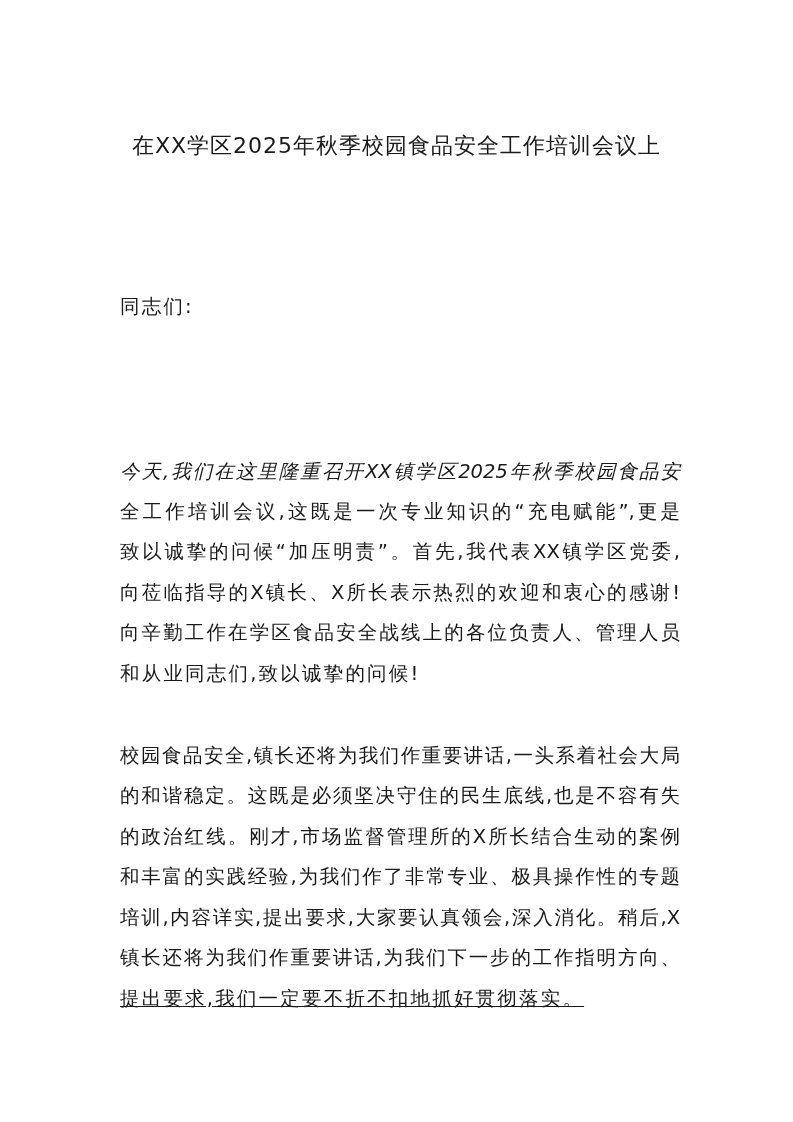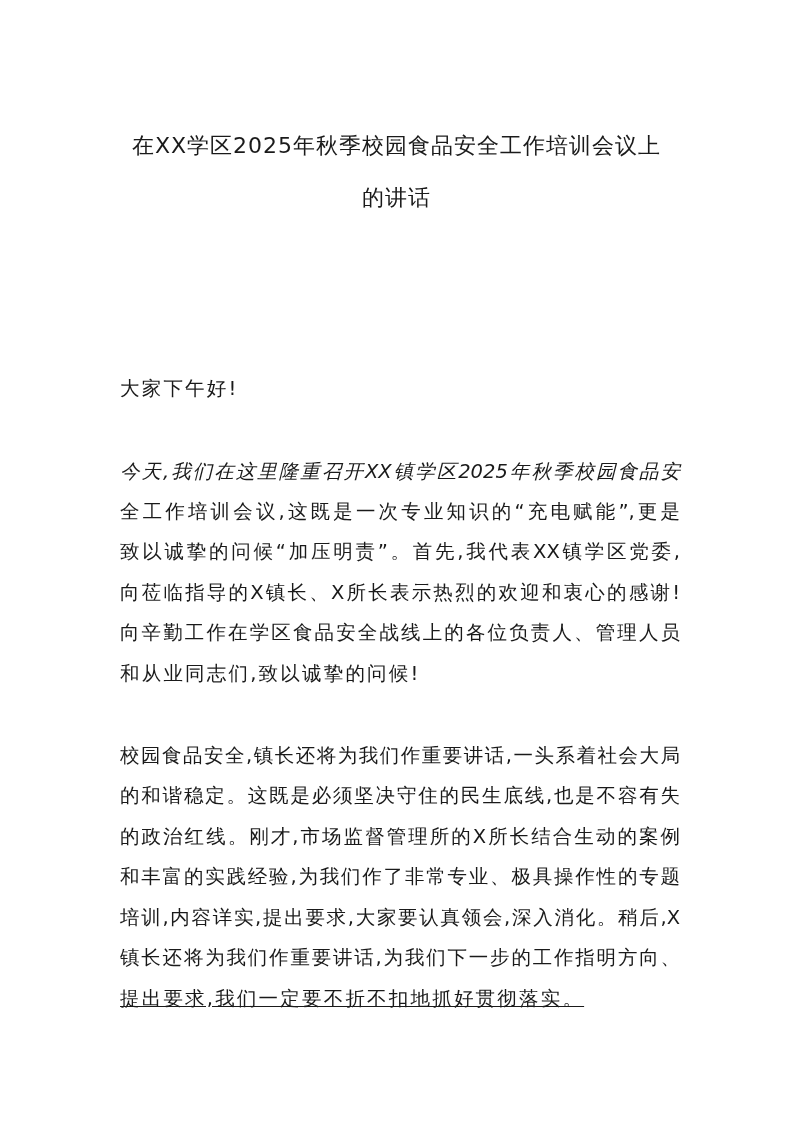--- a/index.html
+++ b/index.html
@@ -10,23 +10,22 @@
                 font-size: 22px; letter-spacing: 1px; white-space: nowrap; }
   .line { position: absolute; left: 120px; width: 560px; font-size: 19.5px;
           white-space: nowrap; letter-spacing: 2.2px; line-height: 26px; }
   .line.just { text-align: justify; text-align-last: justify; letter-spacing: 0; }
 </style>
 </head>
 <body>
 
 <div class="page">
   <div class="title-line" style="top:131px;">在XX学区2025年秋季校园食品安全工作培训会议上</div>
-  <div class="title-line" style="top:183px;">的讲话</div>
 
-  <div class="line" style="top:376px;">大家下午好!</div>
+  <div class="line" style="top:294px;">同志们:</div>
 
   <div>
     <div class="line just" style="top:459px;font-style:italic;">今天,我们在这里隆重召开XX镇学区2025年秋季校园食品安</div>
     <div class="line just" style="top:499px;">全工作培训会议,这既是一次专业知识的“充电赋能”,更是</div>
     <div class="line just" style="top:539px;">致以诚挚的问候“加压明责”。首先,我代表XX镇学区党委,</div>
     <div class="line just" style="top:580px;">向莅临指导的X镇长、X所长表示热烈的欢迎和衷心的感谢!</div>
     <div class="line just" style="top:620px;">向辛勤工作在学区食品安全战线上的各位负责人、管理人员</div>
     <div class="line" style="top:661px;">和从业同志们,致以诚挚的问候!</div>
   </div>
 

